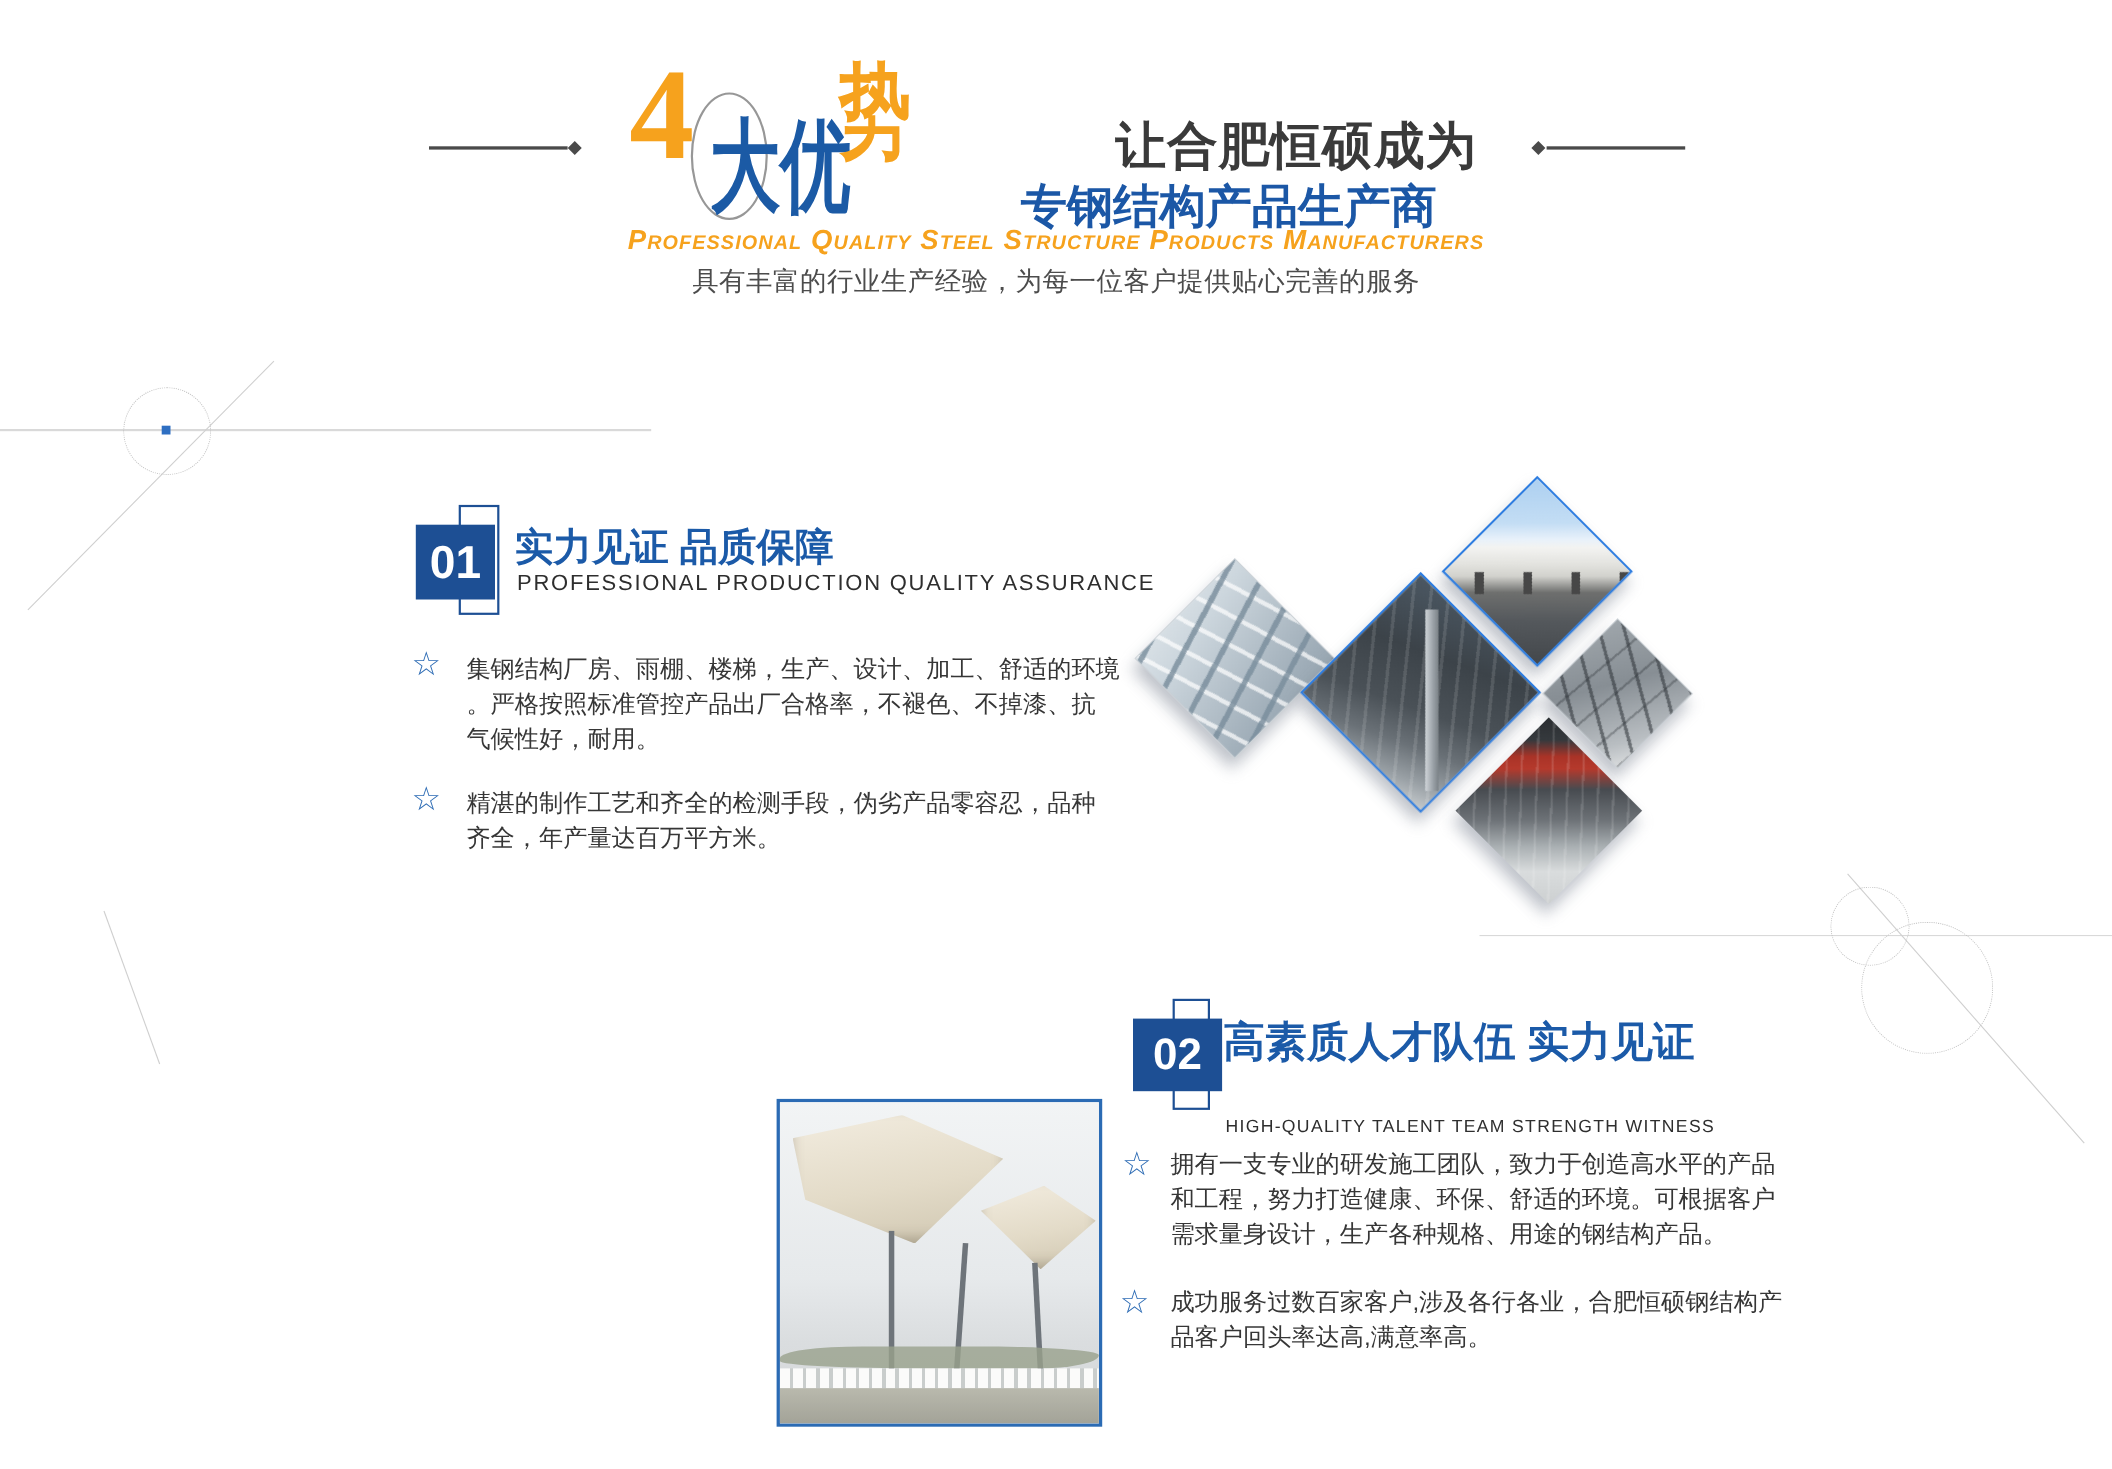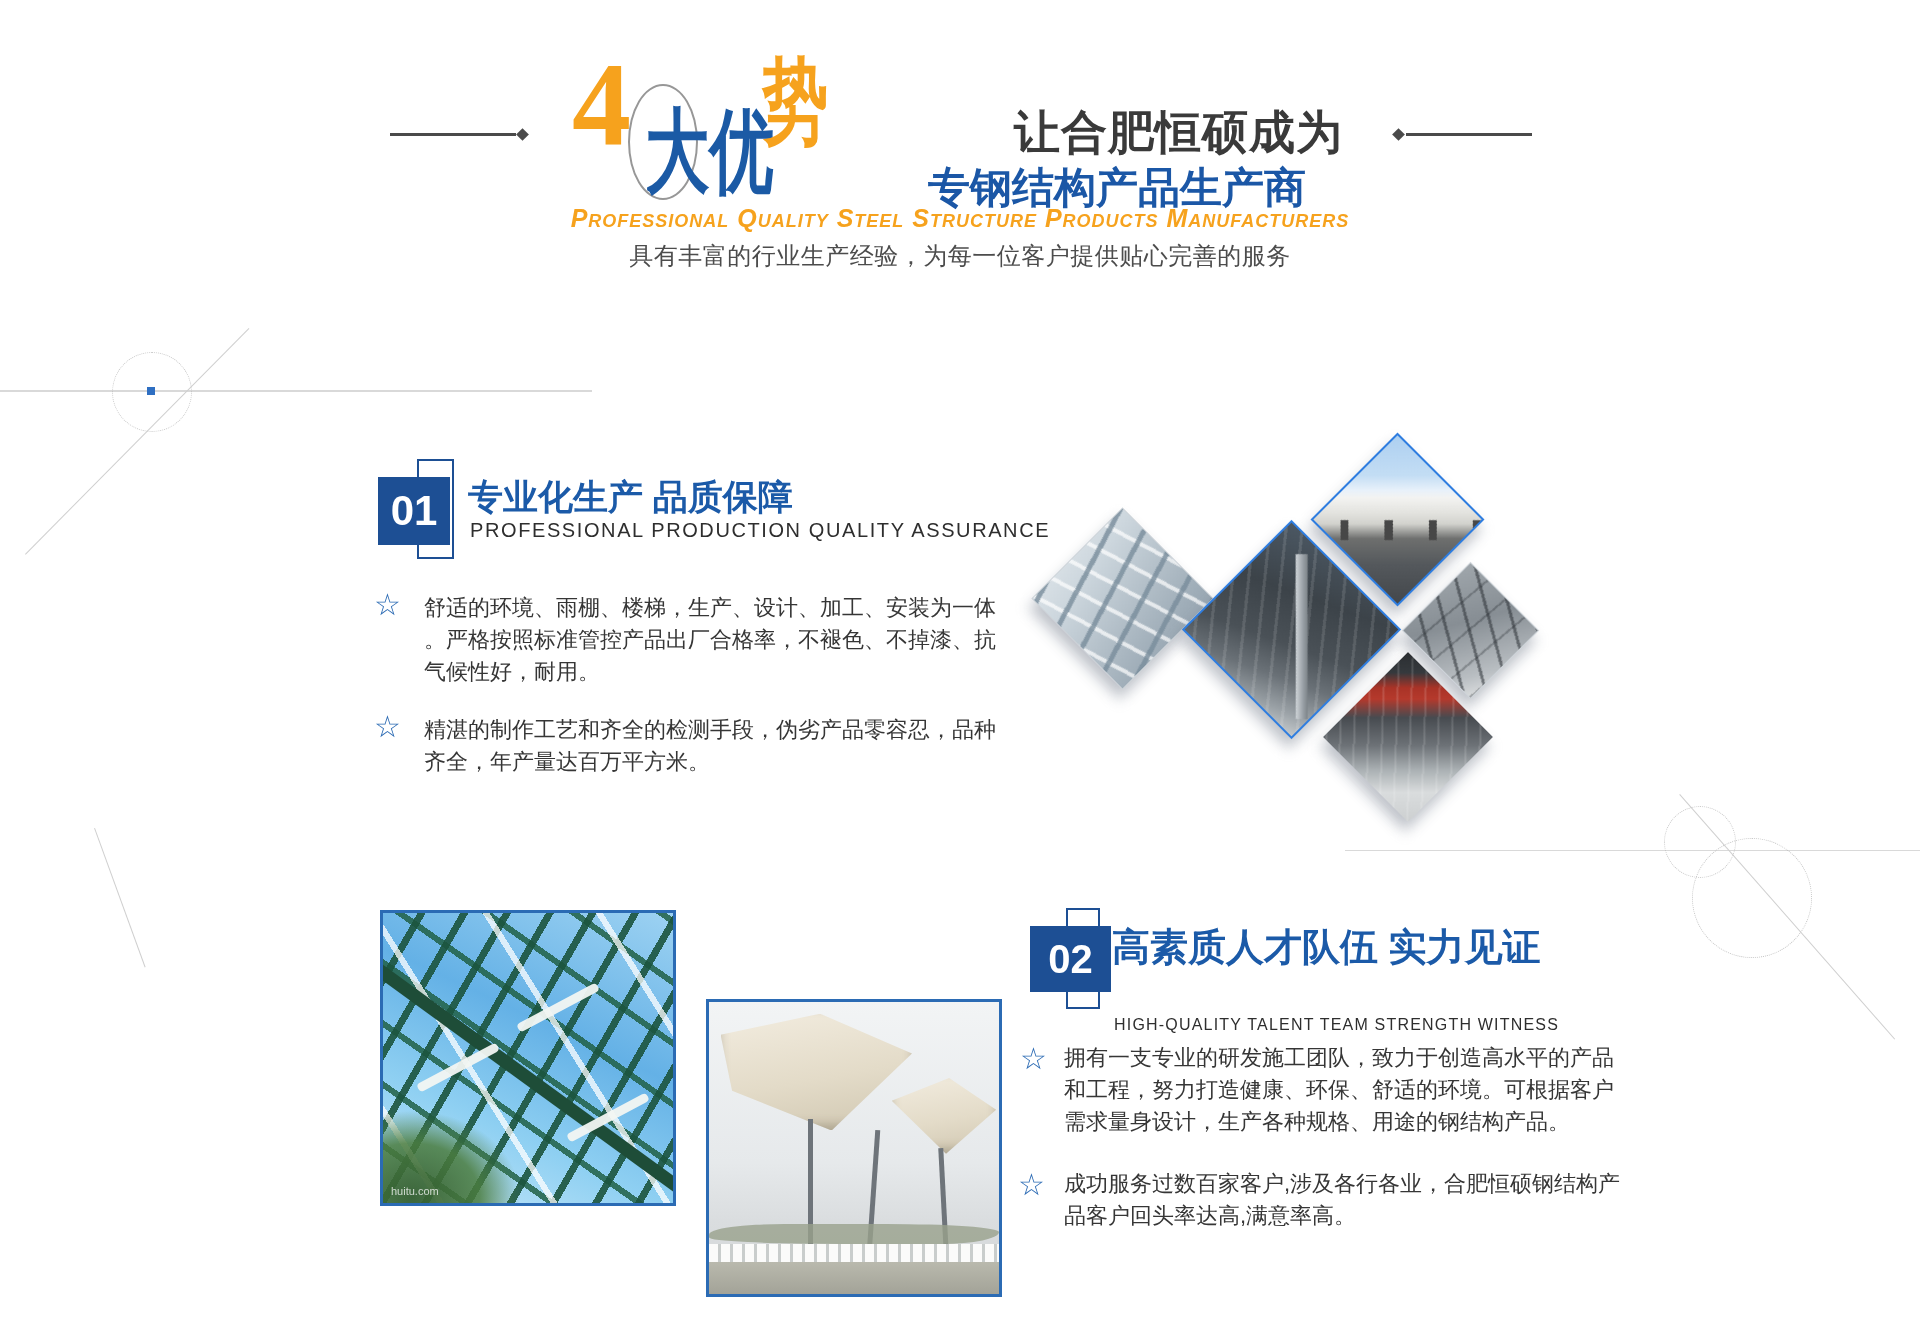--- a/index.html
+++ b/index.html
@@ -124,25 +124,25 @@
   <div class="dotcirc" style="left:112px;top:352px;width:78px;height:78px;"></div>
   <div class="diag" style="left:95px;top:828px;width:148px;transform:rotate(70deg);"></div>
 
   <div class="hline" style="left:1345px;top:850px;width:575px;height:1px;"></div>
   <div class="diag" style="left:1680px;top:794px;width:326px;transform:rotate(48.7deg);"></div>
   <div class="dotcirc" style="left:1664px;top:806px;width:70px;height:70px;"></div>
   <div class="dotcirc" style="left:1692px;top:838px;width:118px;height:118px;"></div>
 
   <div class="num-outline" style="left:417px;top:459px;width:33px;height:96px;"></div>
   <div class="num-box" style="left:378px;top:477px;width:72px;height:68px;font-size:42px;">01</div>
-  <div class="sec-title" style="left:468px;top:474px;font-size:35px;">专业化生产 品质保障</div>
+  <div class="sec-title" style="left:468px;top:474px;font-size:35px;">实力见证 品质保障</div>
   <div class="sec-sub" style="left:470px;top:519px;font-size:20px;letter-spacing:1.6px;">PROFESSIONAL PRODUCTION QUALITY ASSURANCE</div>
 
   <div class="star" style="left:374px;top:590px;">☆</div>
-  <div class="bullet-text" style="left:424px;top:592px;">舒适的环境、雨棚、楼梯，生产、设计、加工、安装为一体
+  <div class="bullet-text" style="left:424px;top:592px;">集钢结构厂房、雨棚、楼梯，生产、设计、加工、舒适的环境
 。严格按照标准管控产品出厂合格率，不褪色、不掉漆、抗
 气候性好，耐用。</div>
 
   <div class="star" style="left:374px;top:712px;">☆</div>
   <div class="bullet-text" style="left:424px;top:714px;">精湛的制作工艺和齐全的检测手段，伪劣产品零容忍，品种
 齐全，年产量达百万平方米。</div>
 
   <div class="diamond thinedge" style="left:1058px;top:534px;width:127px;height:127px;">
       <div class="di d1i"></div>
     </div>
@@ -156,28 +156,20 @@
       <div class="d3col"></div>
     </div>
   </div>
   <div class="diamond thinedge" style="left:1422px;top:582px;width:95px;height:95px;">
       <div class="di d4i"></div>
     </div>
   <div class="diamond" style="left:1348px;top:677px;width:120px;height:120px;">
       <div class="di d5i"></div>
     </div>
 
-  <div class="photo" style="left:380px;top:910px;width:290px;height:290px;">
-    <div class="p1bg"></div>
-    <div class="p1ridge"></div>
-    <div class="p1bar" style="left:30px;top:150px;"></div>
-    <div class="p1bar" style="left:130px;top:90px;"></div>
-    <div class="p1bar" style="left:180px;top:200px;"></div>
-    <div class="watermark">huitu.com</div>
-  </div>
 
   <div class="photo" style="left:706px;top:999px;width:290px;height:292px;">
     <div class="p2sky"></div>
     <div class="canopy canopyA"></div>
     <div class="canopy canopyB"></div>
     <div class="pole" style="left:34%;top:40%;height:46%;"></div>
     <div class="pole" style="left:56%;top:44%;height:42%;transform:rotate(4deg);"></div>
     <div class="pole" style="left:80%;top:50%;height:36%;transform:rotate(-3deg);"></div>
     <div class="p2trees"></div>
     <div class="p2fence"></div>

